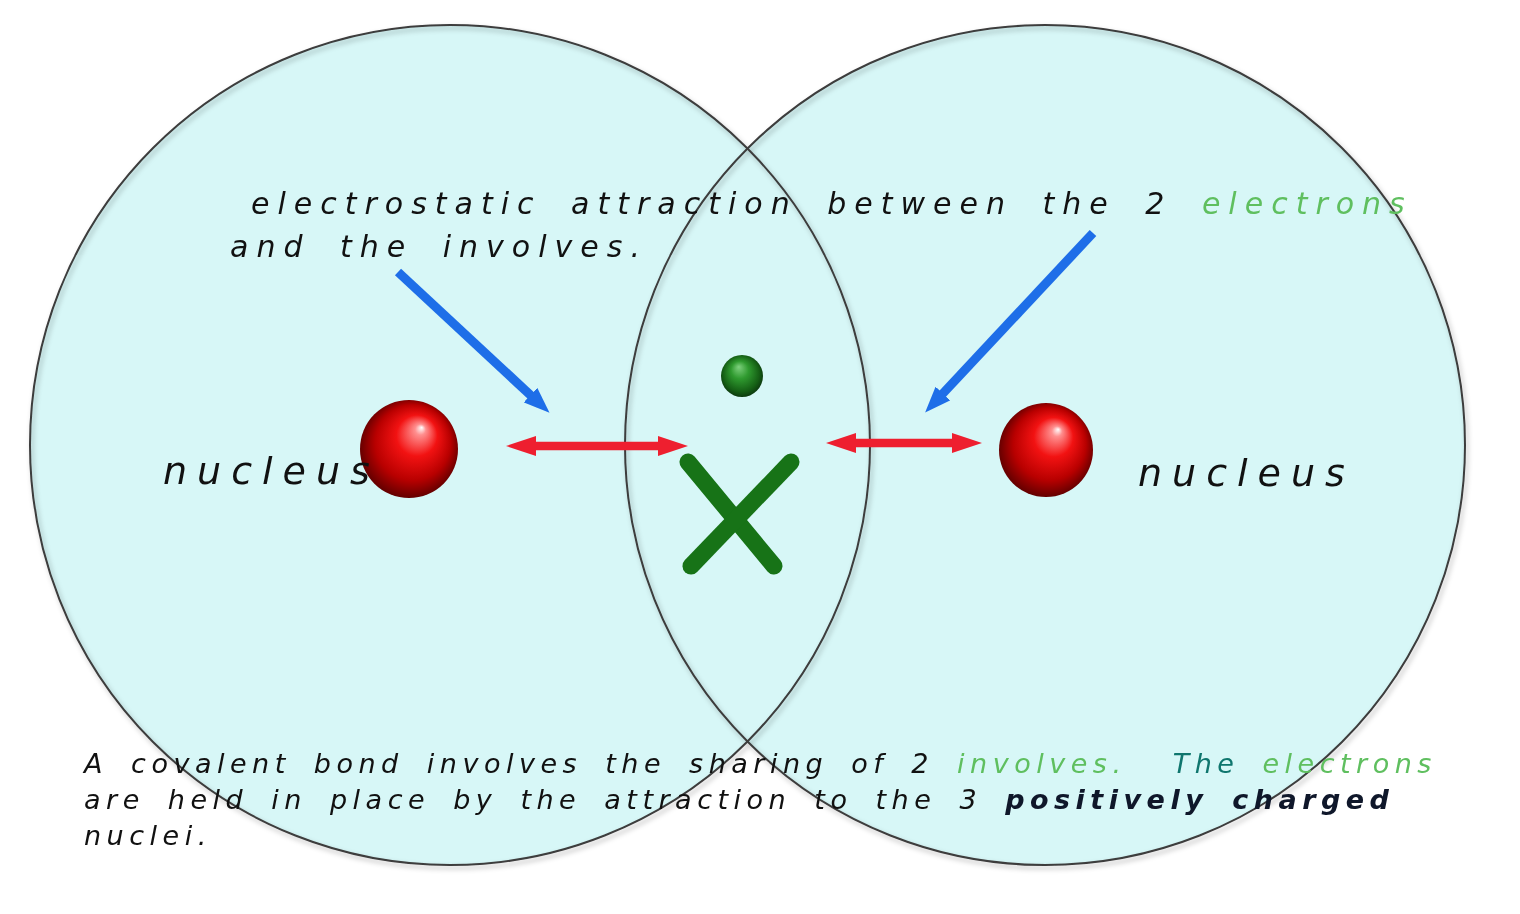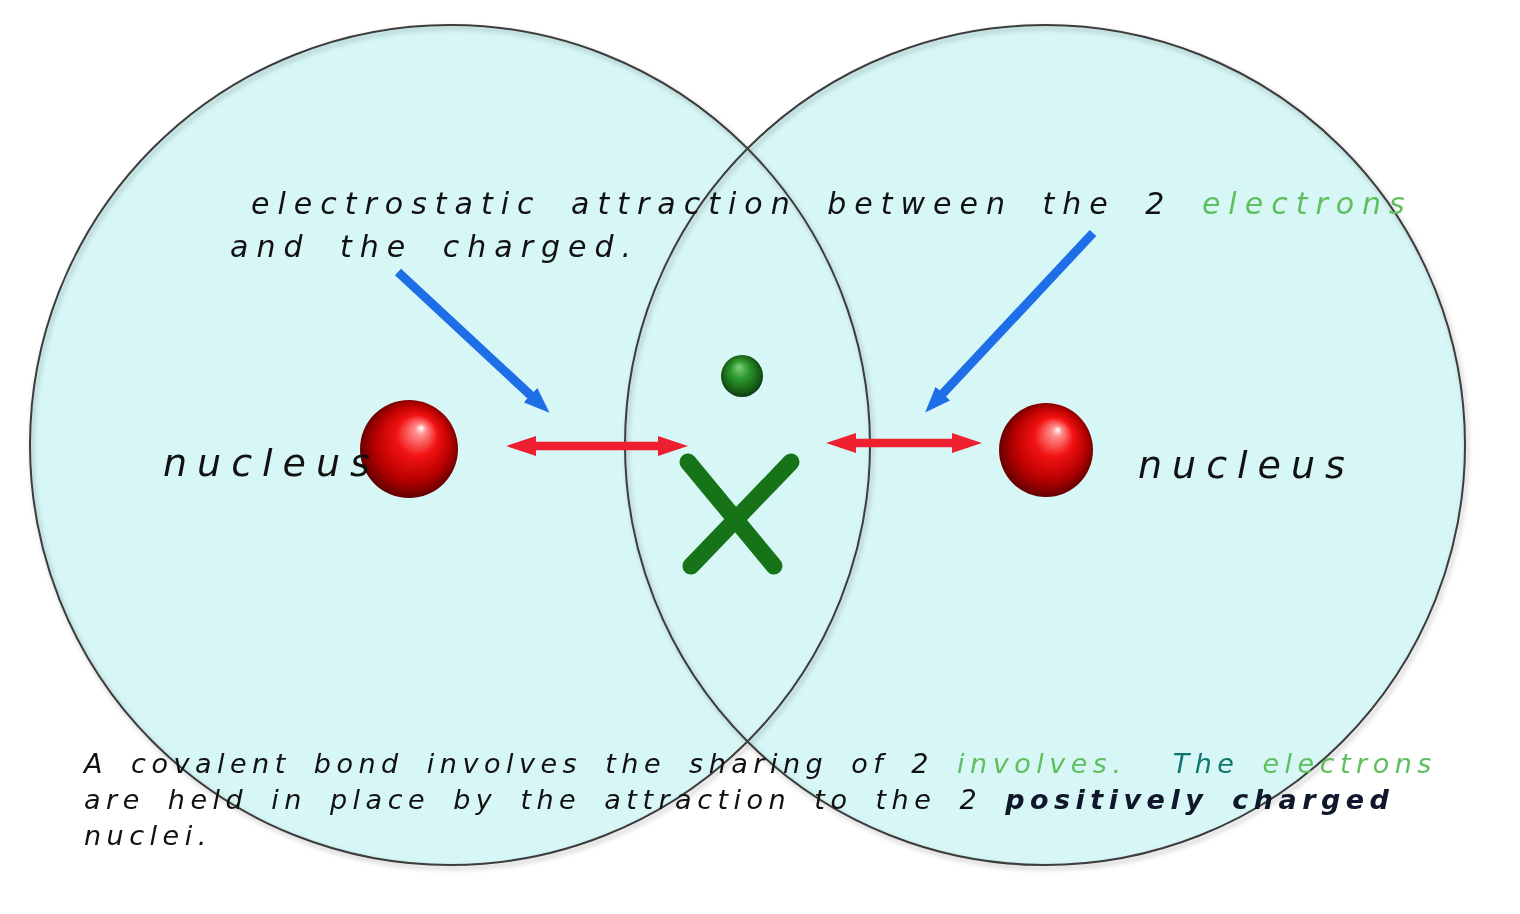--- a/index.html
+++ b/index.html
@@ -21,20 +21,21 @@
   .ann {
     font-size: 30px;
     letter-spacing: 8px;
     word-spacing: 12px;
   }
   .ann1 { left: 203px; top: 186px; margin-left: 48px; }
   .ann2 { left: 230px; top: 229px; }
   .nucleus-label {
     font-size: 38px;
     letter-spacing: 10px;
+    margin-top: 8px;
   }
   .nucleus-left { left: 163px; top: 441px; }
   .nucleus-right { left: 1138px; top: 443px; }
   .caption {
     left: 84px; top: 746px;
     font-size: 27px;
     letter-spacing: 5.5px;
     word-spacing: 9px;
     line-height: 36px;
   }
@@ -92,28 +93,28 @@
 
     <circle cx="409" cy="449" r="49" fill="url(#redSphere)"></circle>
     <circle cx="1046" cy="450" r="47" fill="url(#redSphere)"></circle>
 
     <circle cx="742" cy="376" r="21" fill="url(#greenSphere)"></circle>
   </svg>
 
   <div class="txt ann ann1">
     <span style="color: rgb(17, 17, 17);">electrostatic attraction between the 2 </span><span style="color: rgb(95, 191, 95);">electrons</span>
   </div>
-  <div class="txt ann ann2" style="color: rgb(17, 17, 17);">and the charged.</div>
+  <div class="txt ann ann2" style="color: rgb(17, 17, 17);">and the involves.</div>
 
   <div class="txt nucleus-label nucleus-left" style="color: rgb(17, 17, 17);">nucleus</div>
   <div class="txt nucleus-label nucleus-right" style="color: rgb(17, 17, 17);">nucleus</div>
 
   <div class="txt caption">
     <div>
       <span style="color: rgb(17, 17, 17); text-align: right;">A covalent bond involves the sharing of 2 </span><span style="color: rgb(95, 191, 95);">involves.</span><span style="white-space: pre; color: #0f766e;">  The </span><span style="color: rgb(95, 191, 95);">electrons</span>
     </div>
     <div>
-      <span style="color: rgb(17, 17, 17);">are held in place by the attraction to the 2 </span><span style="color: #0f172a; font-weight: bold;">positively charged</span>
+      <span style="color: rgb(17, 17, 17);">are held in place by the attraction to the 3 </span><span style="color: #0f172a; font-weight: bold;">positively charged</span>
     </div>
     <div style="color: rgb(17, 17, 17);">nuclei.</div>
   </div>
 
 </div>
 
 </body></html>

